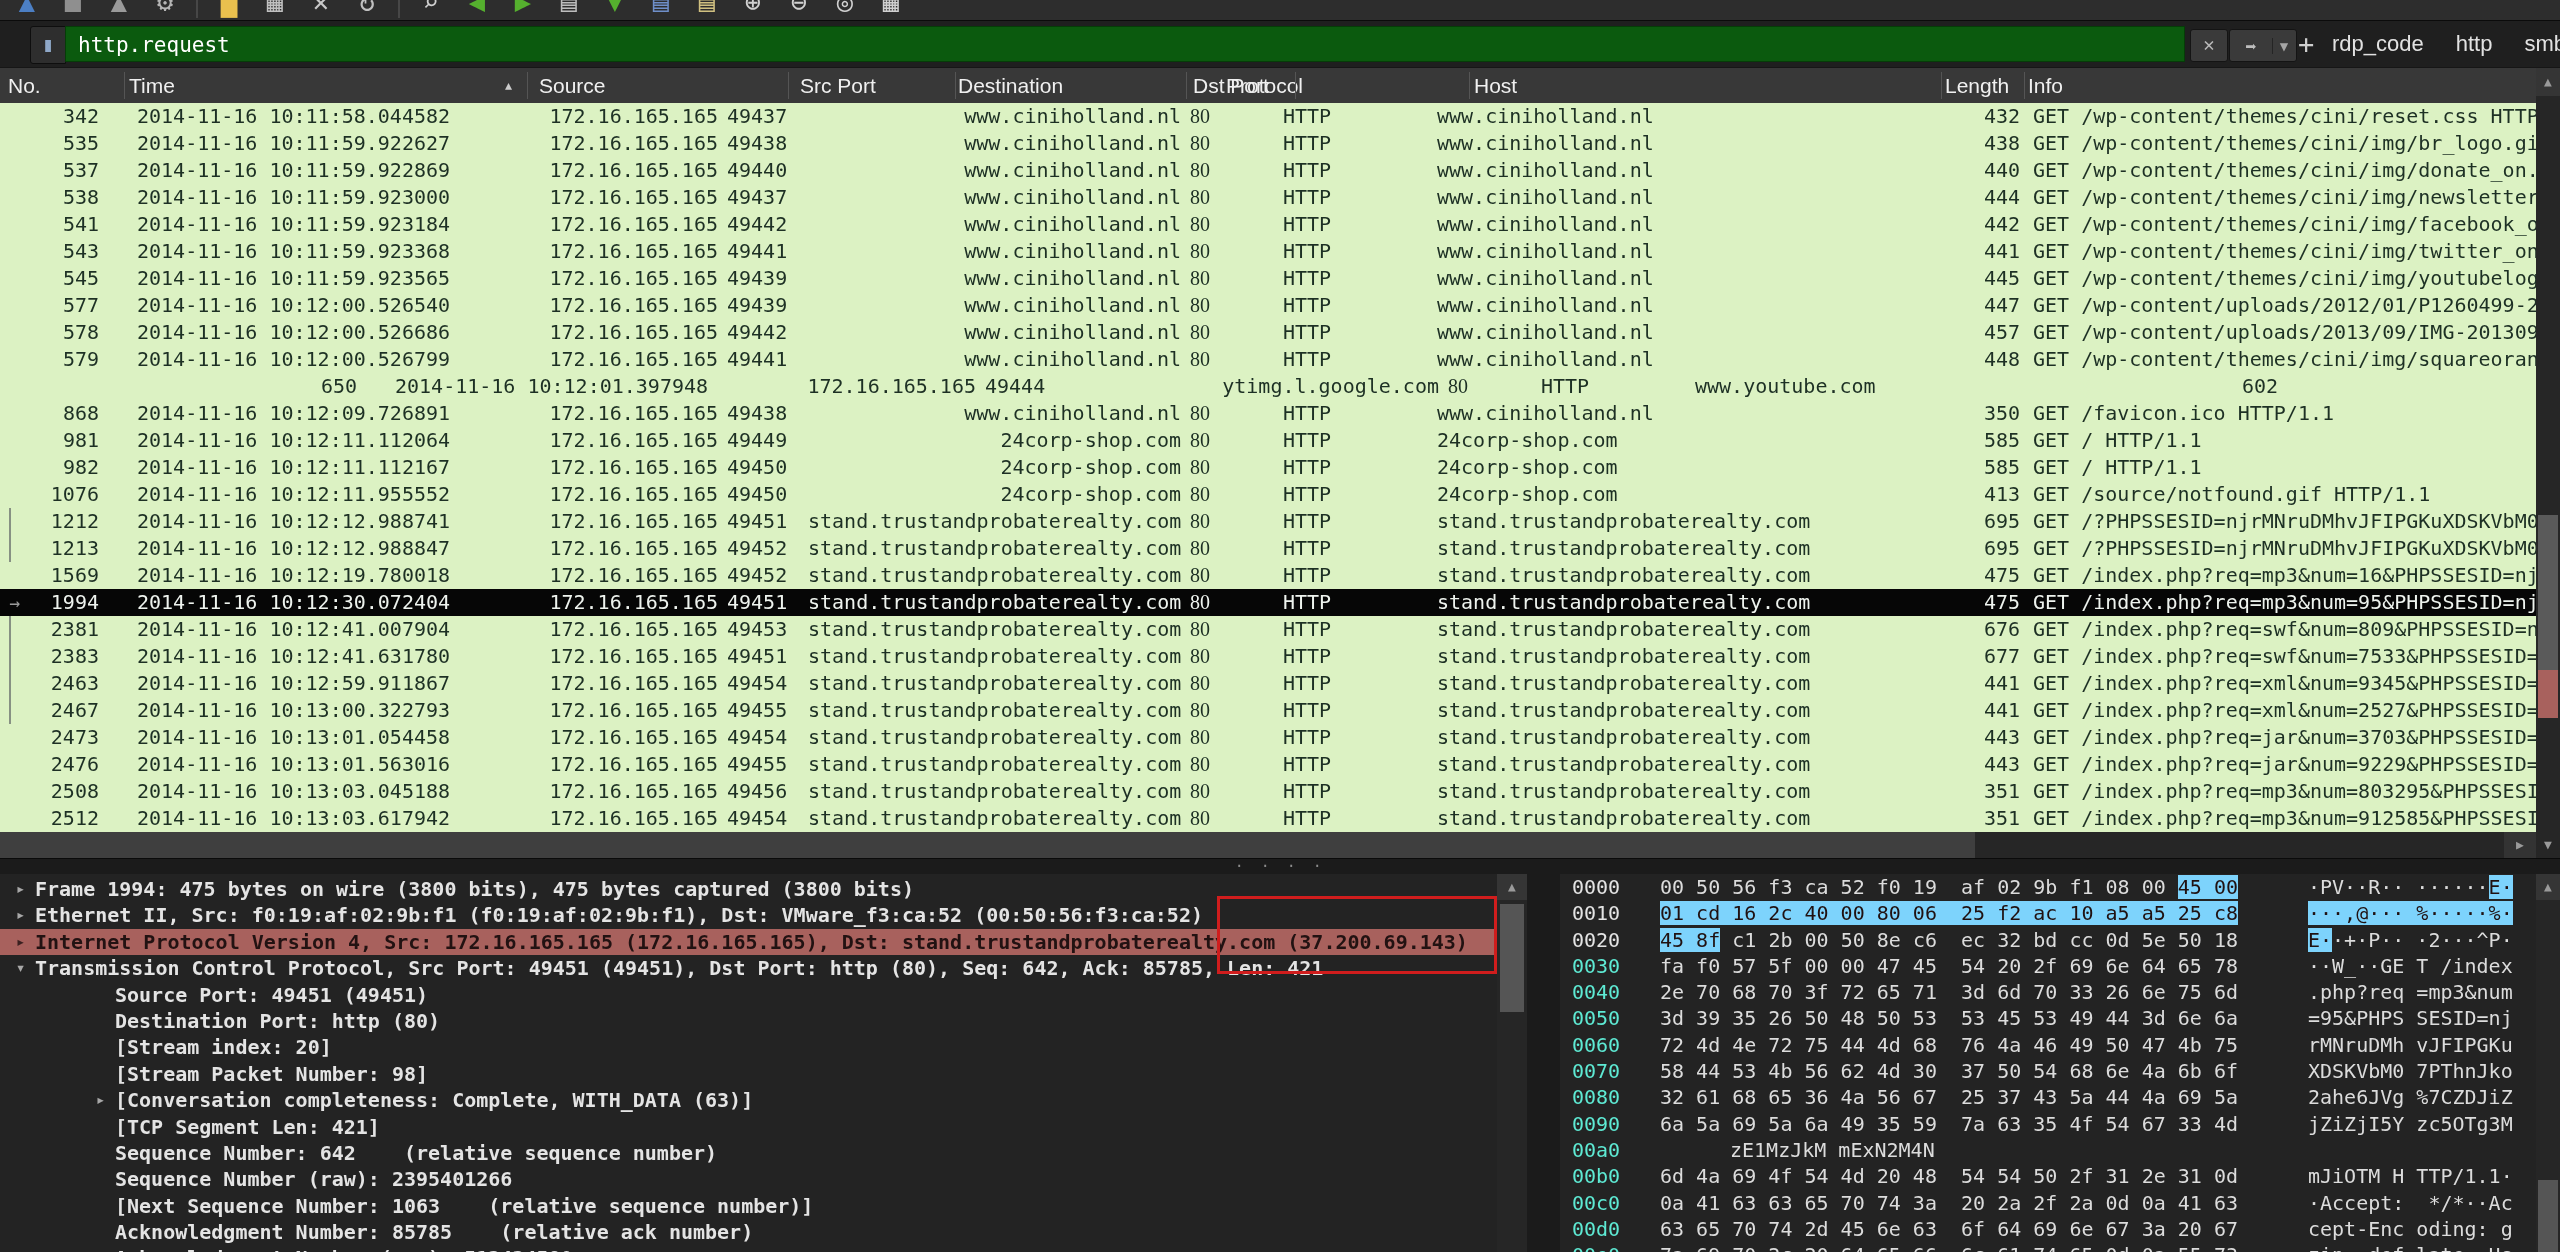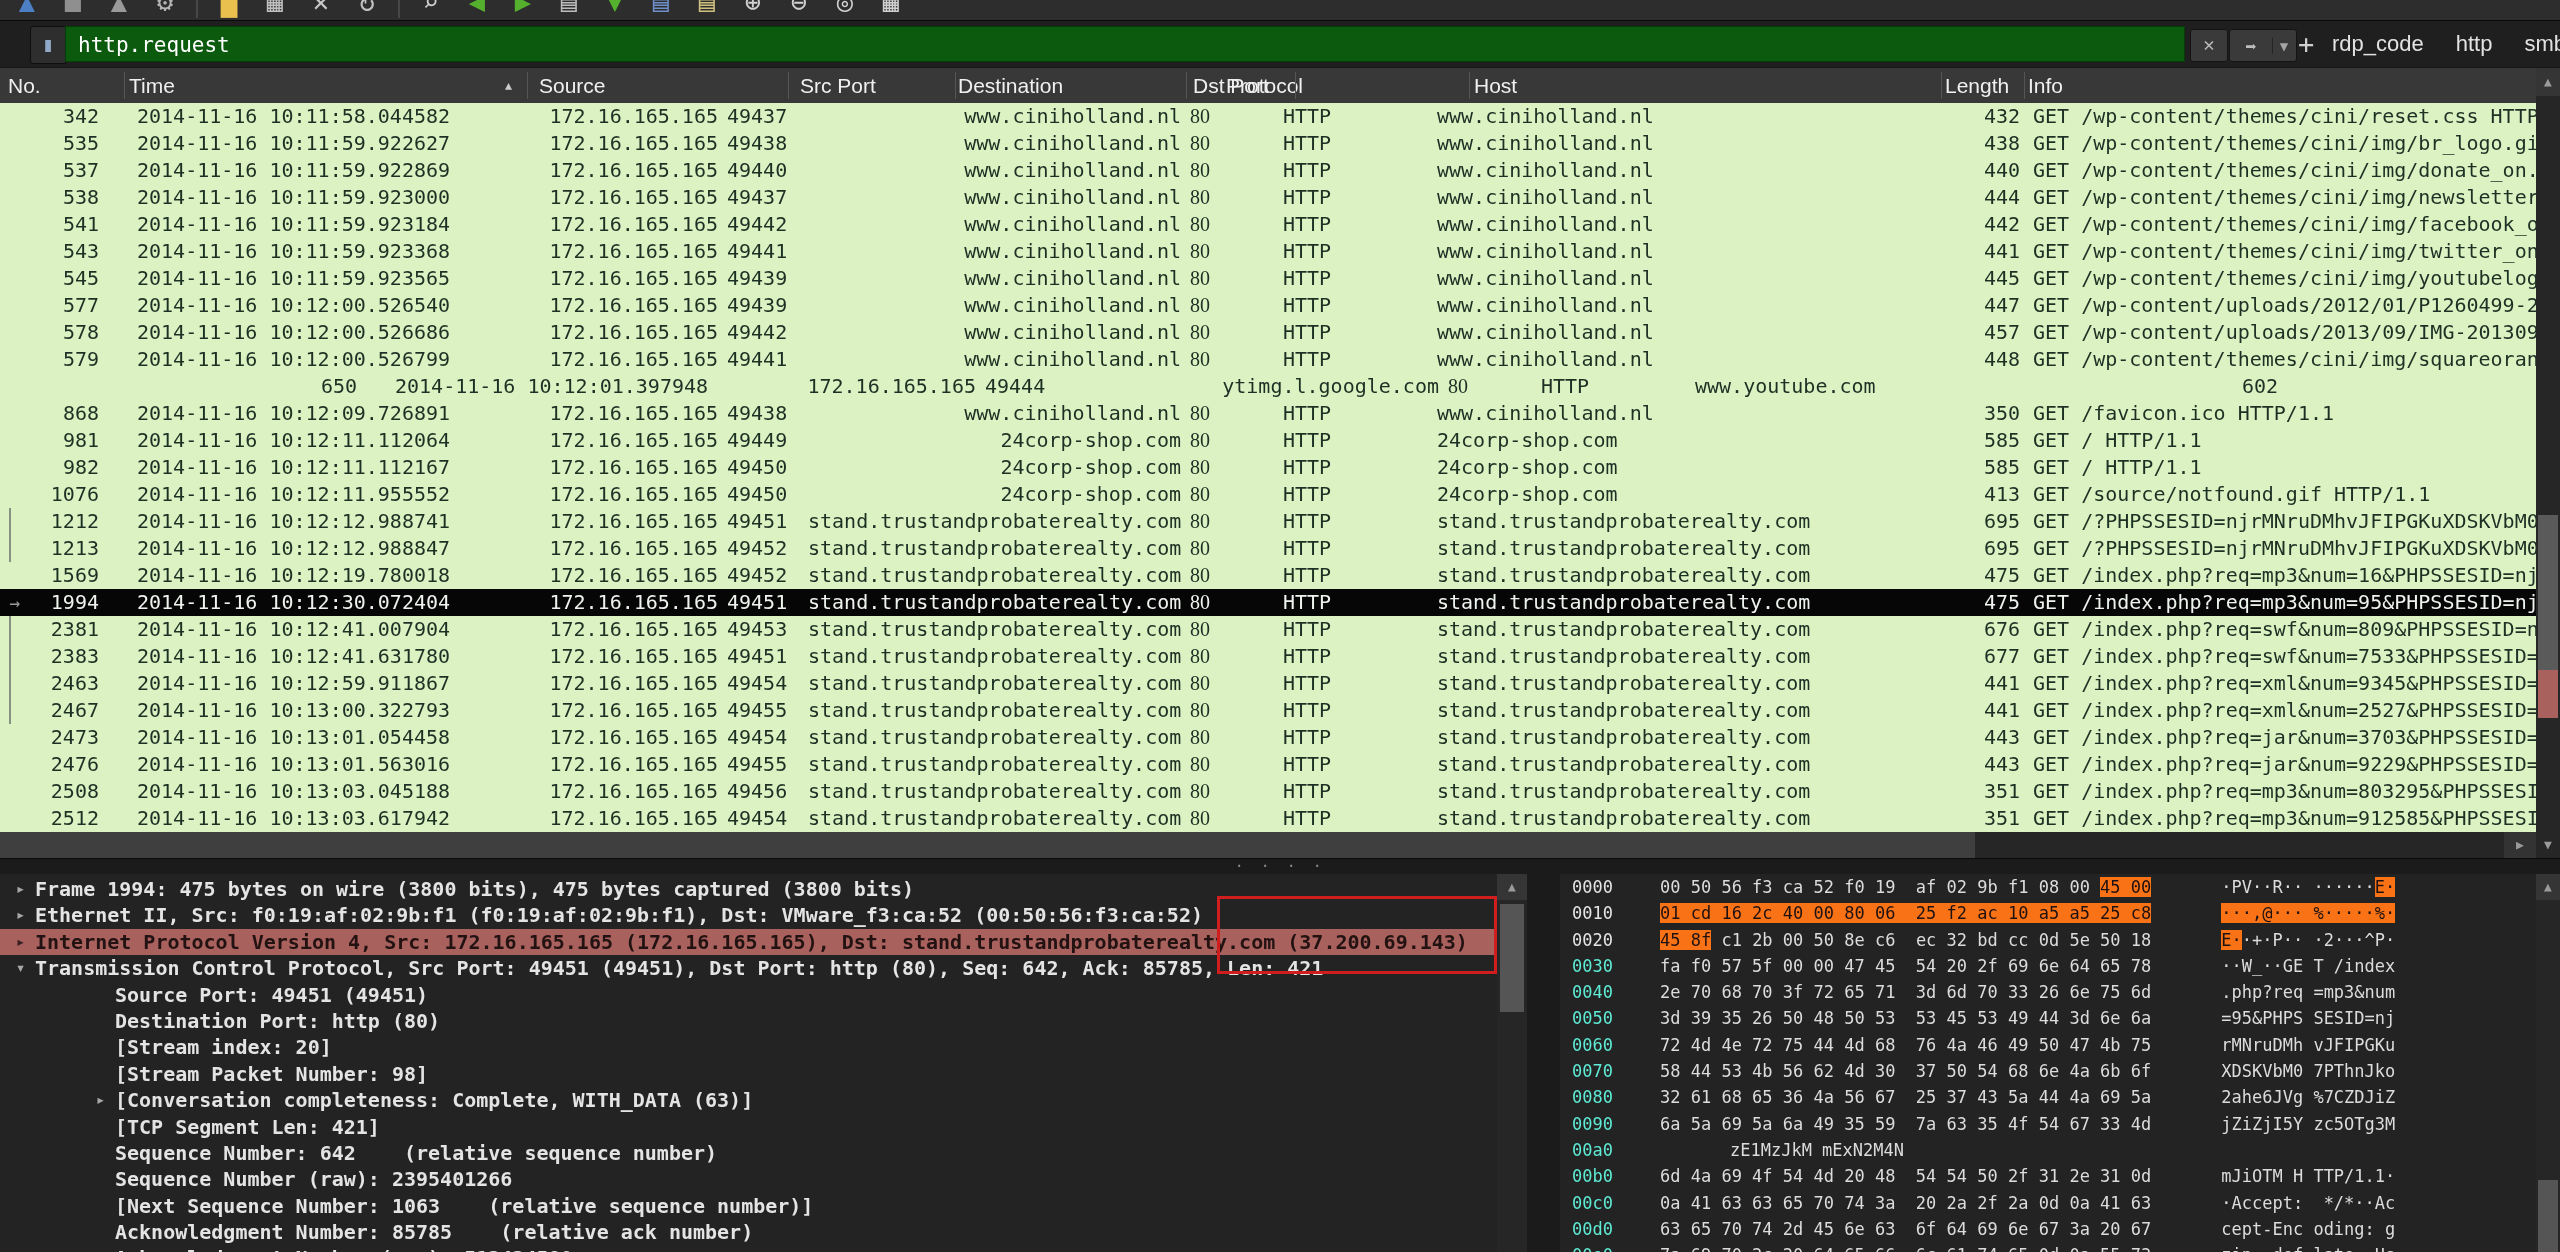--- a/index.html
+++ b/index.html
@@ -80,26 +80,26 @@
   .dline.ind1{padding-left:86px;}
   .dline.sel{background:#a8615d;color:#221212;}
   .dline.sel .exp{color:#3a2020;}
   .dtxt{flex:none;font-weight:bold;}
   .dscroll{left:1497px;top:874px;width:30px;height:378px;background:#262626;}
   .dthumb{position:absolute;left:3px;width:24px;top:30px;height:108px;background:#555555;}
   .midgap{left:1527px;top:874px;width:33px;height:378px;background:#1b1b1b;}
 
   
   .hexpane{left:1560px;top:874px;width:976px;height:378px;background:#232323;overflow:hidden;}
-  .hrow{height:26.3px;line-height:26.3px;font-size:17px;white-space:pre;display:flex;padding-left:12px;color:#dcdcdc;}
+  .hrow{height:26.3px;line-height:26.3px;font-size:20px;white-space:pre;display:flex;padding-left:12px;color:#dcdcdc;}
   .hrow .off{width:88px;color:#5eead4;flex:none;}
   .hrow.sel .off{color:#e4e4e4;}
   .hx{flex:none;}
   .as{margin-left:70px;flex:none;}
-  .hl{background:#f97316;color:#201111;}
+  .hl{background:#7dd3fc;color:#201111;}
   .hexscroll{left:2536px;top:874px;width:24px;height:378px;background:#262626;}
   .hexthumb{position:absolute;left:2px;width:20px;top:306px;height:72px;background:#555555;}
 
   
   .redbox{left:1217px;top:896px;width:274px;height:72px;border:3px solid #d01d1d;z-index:9;}
 </style>
 </head>
 <body>
 
 <div class="abs toolbar">

